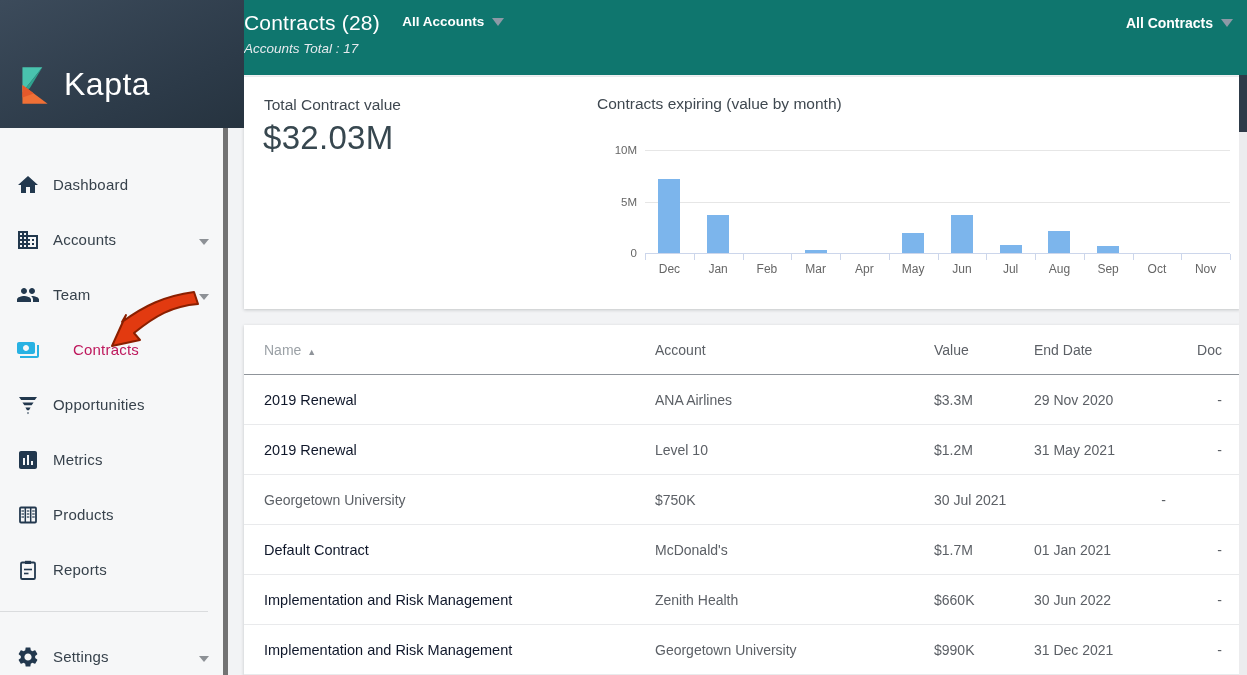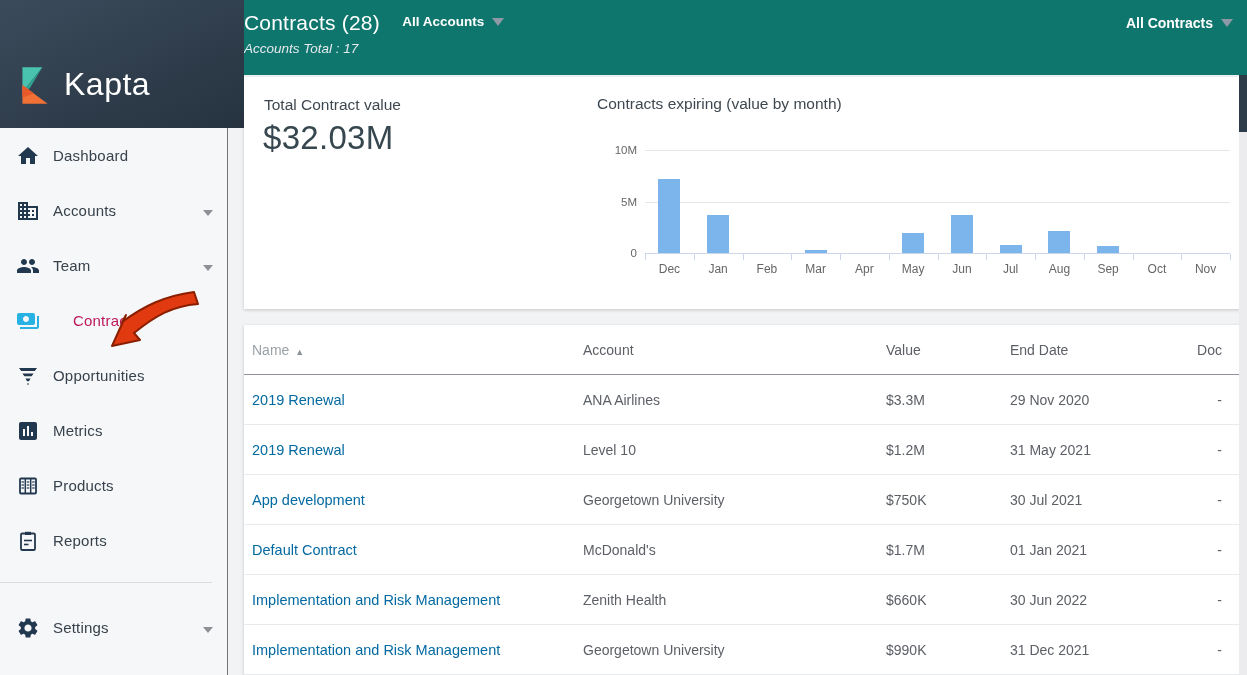--- a/index.html
+++ b/index.html
@@ -12,21 +12,21 @@
   .page-title { color:#ffffff; font-size:21px; letter-spacing:.2px; display:inline-block; }
   .accounts-filter { display:inline-flex; align-items:center; gap:8px; margin-left:18px; color:#ffffff; font-size:13.5px; font-weight:bold; vertical-align:4px; cursor:pointer; }
   .page-subtitle { color:#e6eaee; font-size:13.5px; margin-top:6px;font-style:italic; }
   .contracts-filter { position:absolute; right:14px; top:15px; display:flex; align-items:center; gap:8px; color:#ffffff; font-size:14px; font-weight:bold; cursor:pointer; }
   .dd-triangle { width:0; height:0; border-left:6px solid transparent; border-right:6px solid transparent; border-top:8px solid #8d99a6; }
 
   
   .logo-block { position:absolute; left:0; top:0; width:244px; height:128px; background:linear-gradient(155deg,#3c4b5b 0%,#2c3a48 70%,#26333f 100%); z-index:3; }
   .logo-icon { position:absolute; left:13px; top:63px; }
   .brand-name { position:absolute; left:64px; top:66px; color:#ffffff; font-size:32px; font-weight:300; letter-spacing:.5px; }
-  .sidebar { position:absolute; left:0; top:128px; width:228px; height:547px; background:#f6f7f8; border-right:1px solid #737373; z-index:1; }
+  .sidebar { position:absolute; left:0; top:128px; width:228px; height:547px; background:#f6f7f8; border-right:5px solid #737373; padding-top:29px; z-index:1; }
   .side-item { height:55px; display:flex; align-items:center; padding:0 14px 0 16px; cursor:pointer; color:#37424c; }
   .side-item .mi { width:24px; height:24px; flex:0 0 24px; color:#22384e; }
   .side-item .lbl { margin-left:13px; font-size:15px; font-weight:500; letter-spacing:.2px; }
   .side-item .spacer { flex:1; }
   .side-item.active { color:#be185d;gap:20px; }
   .side-item.active .mi { color:#28b2e3; }
   .side-divider { height:1px; background:#dadcde; margin:14px 15px 0 0; }
   .side-item.settings { margin-top:17px; }
   .chev { width:10px; height:6px; }
 
@@ -39,24 +39,24 @@
 
   .gridline { position:absolute; height:1px; background:#e6e6e6; }
   .axis-line { position:absolute; height:1px; background:#ccd6eb; }
   .axis-tick { position:absolute; width:1px; height:6px; background:#ccd6eb; }
   .ylabel { position:absolute; font-size:11.5px; color:#666666; text-align:right; width:34px; }
   .xlabel { position:absolute; font-size:12px; color:#666666; text-align:center; width:48px; }
   .bar { position:absolute; width:22px; background:#7cb5ec; }
 
   
   .card-table { left:244px; top:325px; width:996px; height:352px; }
-  .trow { display:grid; grid-template-columns:1fr 279px 100px 132px 56px; align-items:center; padding:0 18px 0 8px; height:50px;gap:24px; }
+  .trow { display:grid; grid-template-columns:1fr 279px 100px 132px 56px; align-items:center; padding:0 18px 0 20px; height:50px; }
   .trow.head { border-bottom:1px solid #8f949a; color:#9ba1a6; font-size:14px; height:50px; }
   .trow.data { border-bottom:1px solid #e9eaec; }
-  .trow .c-name { font-size:14.5px; font-weight:500; color:#0369a1; }
+  .trow .c-name { font-size:14.5px; font-weight:500; color:#0f172a; }
   .trow .c-acc,.trow .c-val,.trow .c-date { font-size:14px; color:#5c6066; }
   .trow .c-doc { text-align:right; font-size:14px; color:#5c6066; }
   .trow.head .c-name { font-weight:400; color:#9ba1a6; font-size:14px; }
   .sort-arrow { font-size:9px; color:#8f949a; margin-left:6px; }
 
   
   .scrollbar-track { position:absolute; right:0; top:75px; width:8px; height:600px; background:#ececee; z-index:4; }
   .scrollbar-thumb { position:absolute; left:0; top:0; width:8px; height:57px; background:#2e3b49; }
 
   
@@ -249,21 +249,20 @@
       <span class="c-doc">-</span>
     </div>
     <div class="trow data">
       <span class="c-name">2019 Renewal</span>
       <span class="c-acc">Level 10</span>
       <span class="c-val">$1.2M</span>
       <span class="c-date">31 May 2021</span>
       <span class="c-doc">-</span>
     </div>
     <div class="trow data">
-      <span class="c-name">App development</span>
       <span class="c-acc">Georgetown University</span>
       <span class="c-val">$750K</span>
       <span class="c-date">30 Jul 2021</span>
       <span class="c-doc">-</span>
     </div>
     <div class="trow data">
       <span class="c-name">Default Contract</span>
       <span class="c-acc">McDonald's</span>
       <span class="c-val">$1.7M</span>
       <span class="c-date">01 Jan 2021</span>

